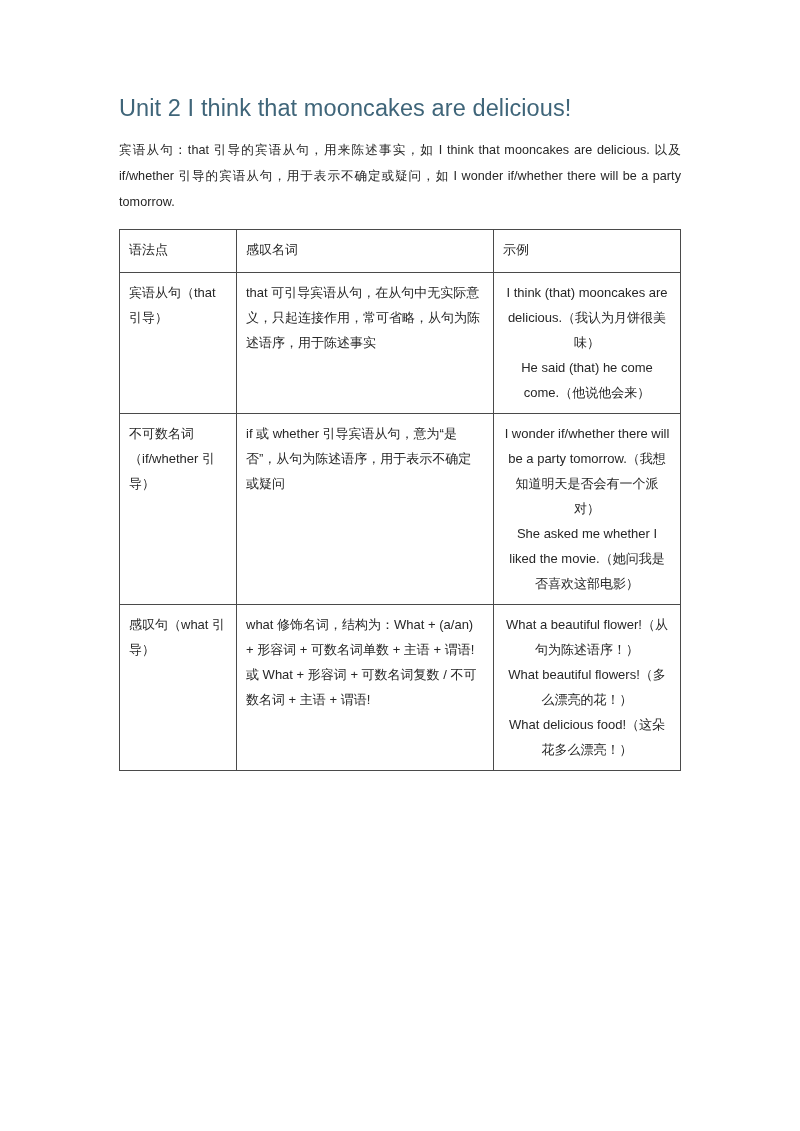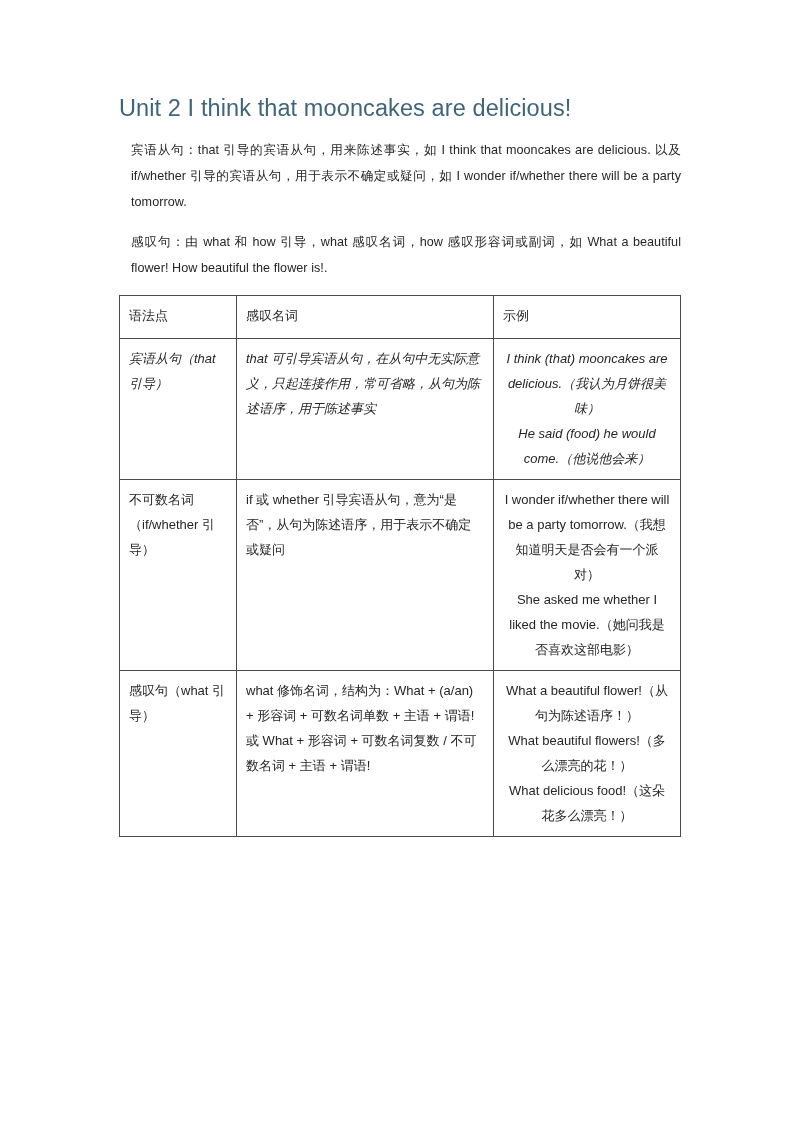--- a/index.html
+++ b/index.html
@@ -34,21 +34,21 @@
     font-weight: 400;
     color: #3f6579;
     margin: 0 0 14px 0;
     letter-spacing: 0.1px;
     line-height: 1.25;
     white-space: nowrap;
   }
   p.para {
     font-size: 12.6px;
     line-height: 26px;
-    margin: 0 0 14px 12px;
+    margin: 0 0 14px 0;
     color: #262626;
     text-align: justify;
     letter-spacing: 0.05px;
   }
   table.grammar-table {
     border-collapse: collapse;
     width: 561px;
     margin-top: 8px;
     table-layout: fixed;
   }
@@ -65,58 +65,57 @@
   }
   table.grammar-table th {
     font-weight: 400;
     padding-bottom: 10px;
   }
   col.c1 { width: 117px; }
   col.c2 { width: 257px; }
   col.c3 { width: 187px; }
   .cell-line { display: block; text-align: center; }
   .row-h1 th { height: 22px; }
-  .row-1 td { height: 108px; font-style: italic; }
+  .row-1 td { height: 108px; }
   .row-2 td { height: 156px; }
   .row-3 td { height: 133px; }
   .row-4 td { height: 95px; }
   .justify-cell { text-align: justify; text-align-last: left; }
 </style>
 </head>
 <body>
 
 <div class="page">
   <div class="content">
 
     <h1 class="doc-title">Unit 2 I think that mooncakes are delicious!</h1>
 
     <p class="para">宾语从句：that 引导的宾语从句，用来陈述事实，如 I think that mooncakes are delicious. 以及 if/whether 引导的宾语从句，用于表示不确定或疑问，如 I wonder if/whether there will be a party tomorrow.</p>
 
-    <p class="para">感叹句：由 what 和 how 引导，what 感叹名词，how 感叹形容词或副词，如 What a beautiful flower! How beautiful the flower is!.</p>
 
     <table class="grammar-table">
       <colgroup>
         <col class="c1">
           <col class="c2">
           <col class="c3">
       </colgroup>
       <thead>
         <tr class="row-h1">
           <th>语法点</th>
           <th>感叹名词</th>
           <th>示例</th>
         </tr>
       </thead>
       <tbody>
         <tr class="row-1">
           <td>宾语从句（that 引导）</td>
           <td class="justify-cell">that 可引导宾语从句，在从句中无实际意义，只起连接作用，常可省略，从句为陈述语序，用于陈述事实</td>
           <td>
             <span class="cell-line">I think (that) mooncakes are delicious.（我认为月饼很美味）</span>
-            <span class="cell-line">He said (food) he would come.（他说他会来）</span>
+            <span class="cell-line">He said (that) he come come.（他说他会来）</span>
           </td>
         </tr>
         <tr class="row-2">
           <td>不可数名词（if/whether 引导）</td>
           <td class="justify-cell">if 或 whether 引导宾语从句，意为“是否”，从句为陈述语序，用于表示不确定或疑问</td>
           <td>
             <span class="cell-line">I wonder if/whether there will be a party tomorrow.（我想知道明天是否会有一个派对）</span>
             <span class="cell-line">She asked me whether I liked the movie.（她问我是否喜欢这部电影）</span>
           </td>
         </tr>

